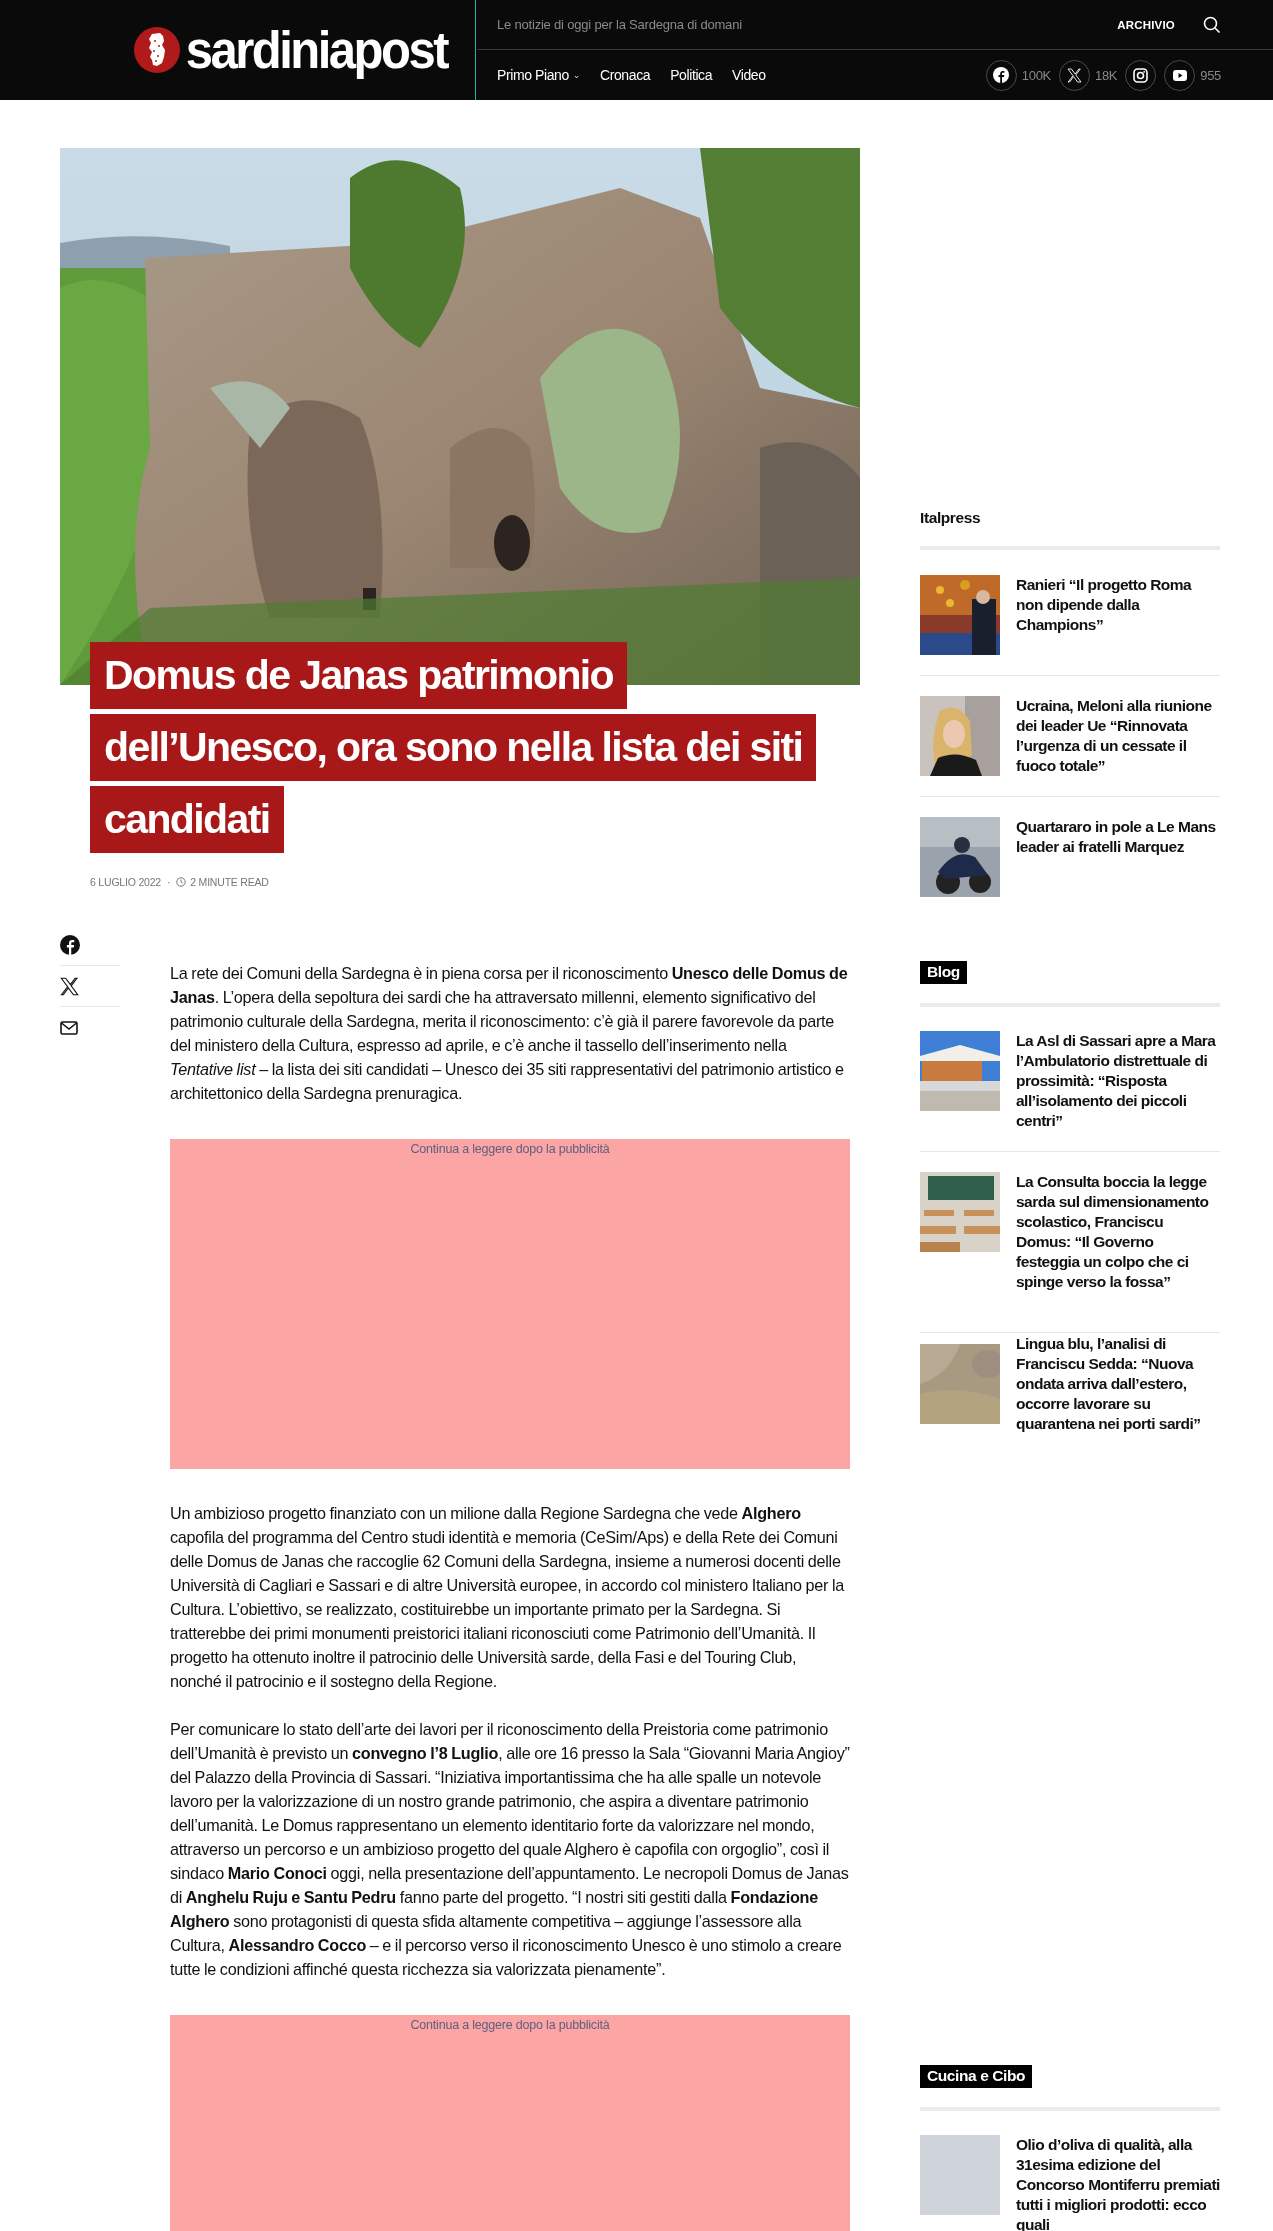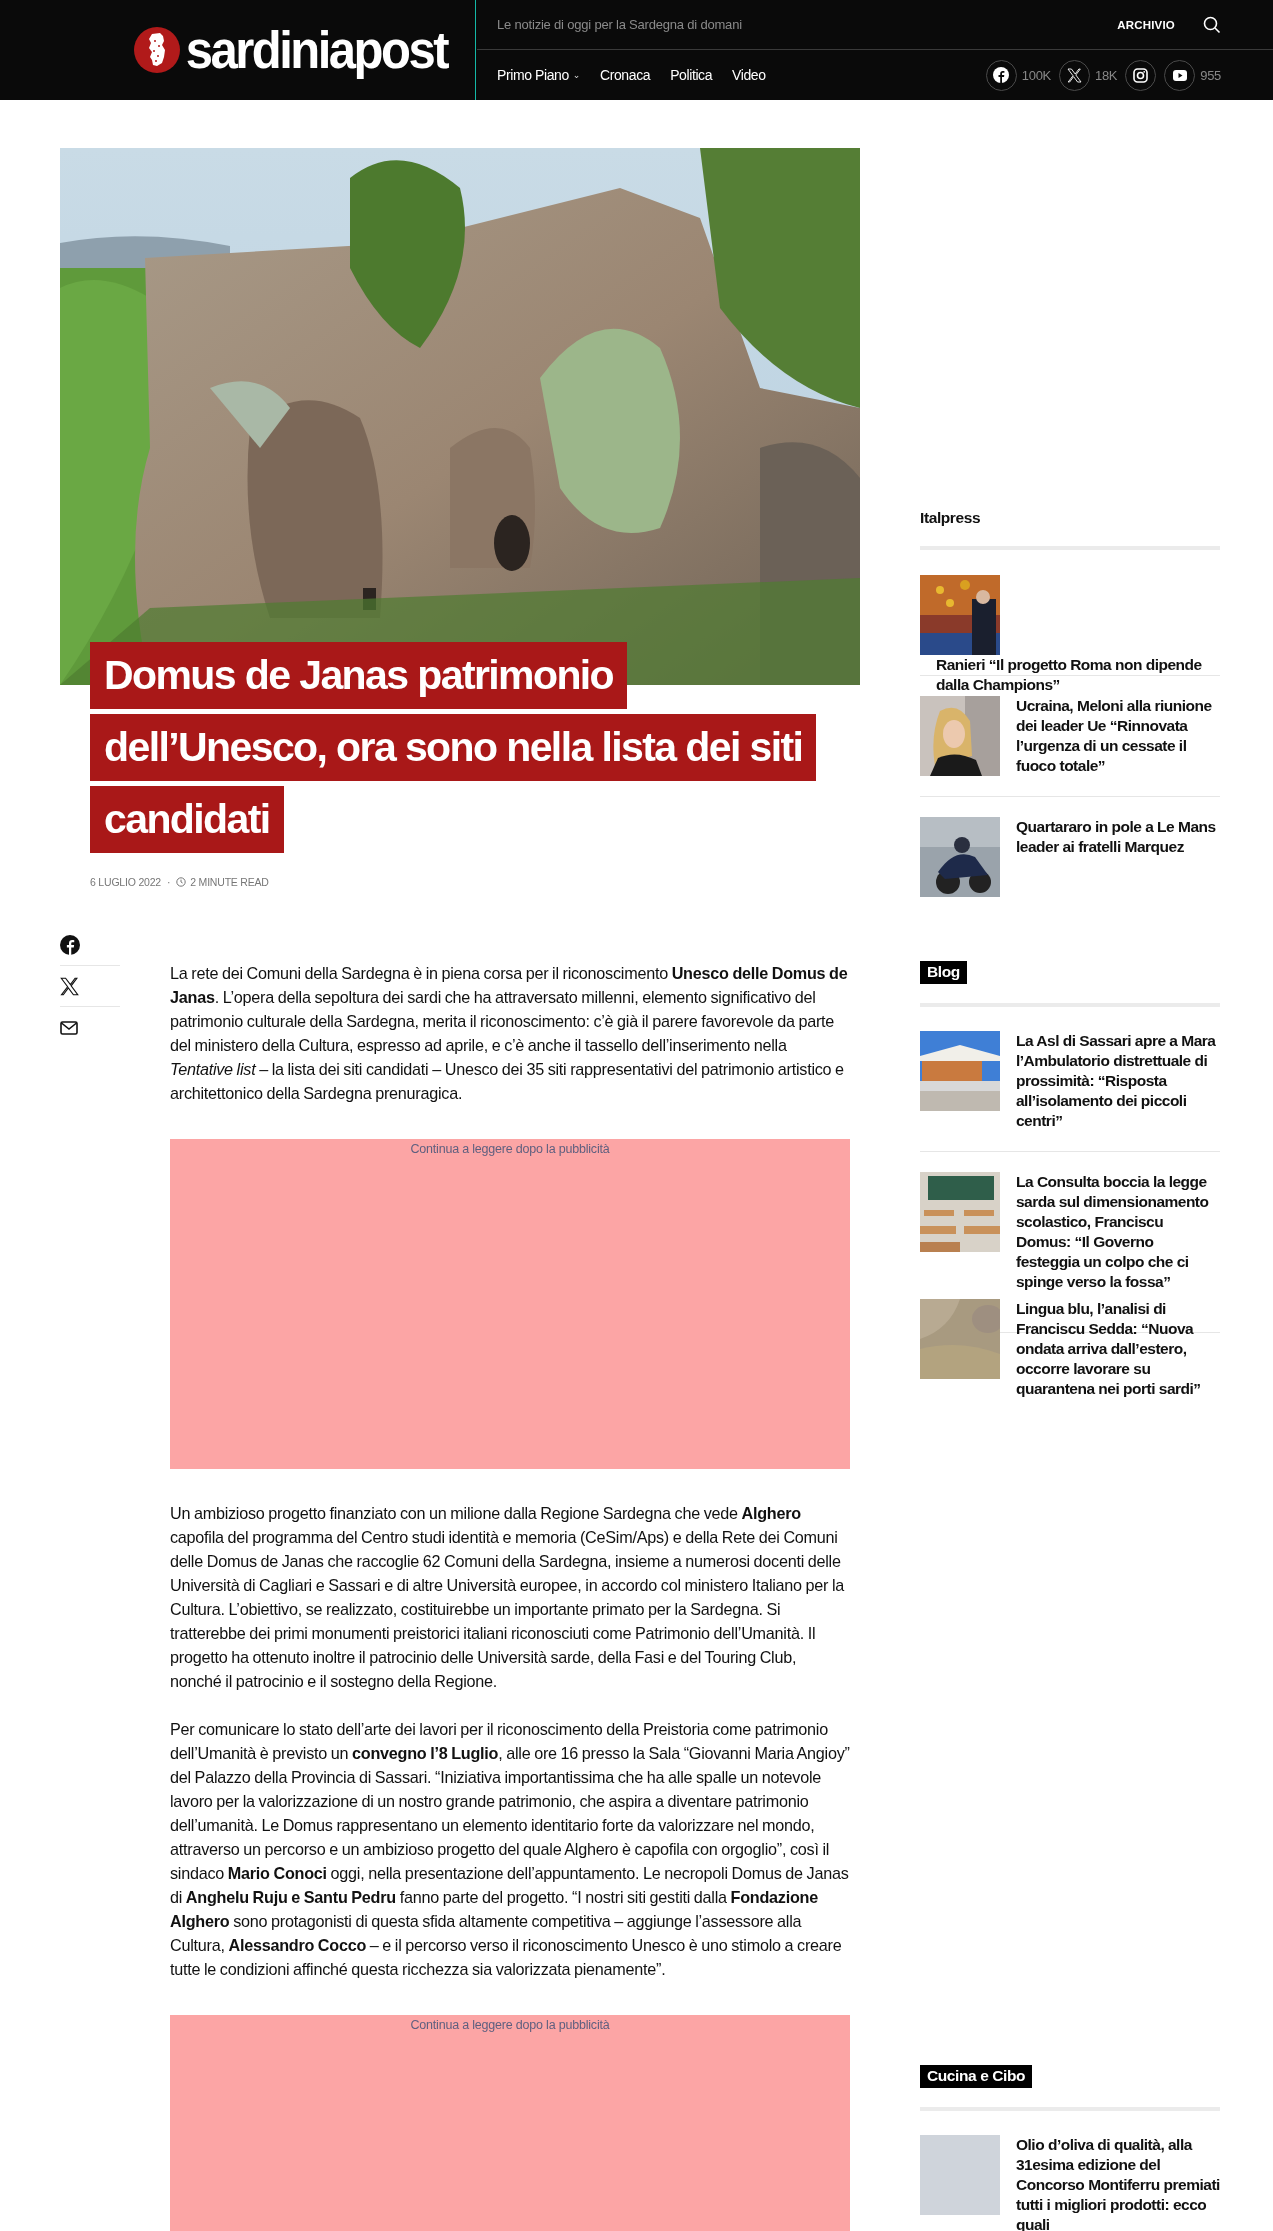--- a/index.html
+++ b/index.html
@@ -222,21 +222,21 @@
   <div class="ad-box" style="margin-top:34px; height:300px;">
     <div class="ad-label">Continua a leggere dopo la pubblicità</div>
   </div>
 </article>
 
 <aside class="sidebar">
 
   <div class="widget-title-plain" style="top:509px;">Italpress</div>
   <div class="widget-rule" style="top:546px;"></div>
 
-  <div class="post" style="top:575px;flex-direction:column;">
+  <div class="post" style="top:575px;">
     <div class="post-thumb">
       <svg width="80" height="80">
           <rect width="80" height="80" fill="#8a3a2a"></rect>
           <rect y="0" width="80" height="40" fill="#c06a2a"></rect>
           <circle cx="20" cy="15" r="4" fill="#e8b830"></circle>
           <circle cx="45" cy="10" r="5" fill="#d9a020"></circle>
           <circle cx="30" cy="28" r="4" fill="#e8b830"></circle>
           <rect y="58" width="80" height="22" fill="#2a4a8a"></rect>
           <rect x="52" y="24" width="24" height="56" fill="#1a1f2e"></rect>
           <circle cx="63" cy="22" r="7" fill="#d8b8a0"></circle>
@@ -300,21 +300,21 @@
           <rect x="44" y="38" width="30" height="6" fill="#c9915a"></rect>
           <rect x="0" y="54" width="36" height="8" fill="#c9915a"></rect>
           <rect x="44" y="54" width="36" height="8" fill="#c9915a"></rect>
           <rect x="0" y="70" width="40" height="10" fill="#b98050"></rect>
         </svg>
     </div>
     <div class="post-title">La Consulta boccia la legge sarda sul dimensionamento scolastico, Franciscu Domus: “Il Governo festeggia un colpo che ci spinge verso la fossa”</div>
   </div>
   <div class="post-sep" style="top:1332px;"></div>
 
-  <div class="post" style="top:1299px;">
+  <div class="post" style="top:1334px;align-items:center;">
     <div class="post-thumb">
       <svg width="80" height="80">
           <rect width="80" height="80" fill="#a89a80"></rect>
           <path d="M0 0 L40 0 Q30 30 0 40 Z" fill="#b8aa92"></path>
           <ellipse cx="68" cy="20" rx="16" ry="14" fill="#9e8f80"></ellipse>
           <path d="M0 50 Q40 40 80 55 L80 80 L0 80 Z" fill="#b3a37f"></path>
         </svg>
     </div>
     <div class="post-title">Lingua blu, l’analisi di Franciscu Sedda: “Nuova ondata arriva dall’estero, occorre lavorare su quarantena nei porti sardi”</div>
   </div>

